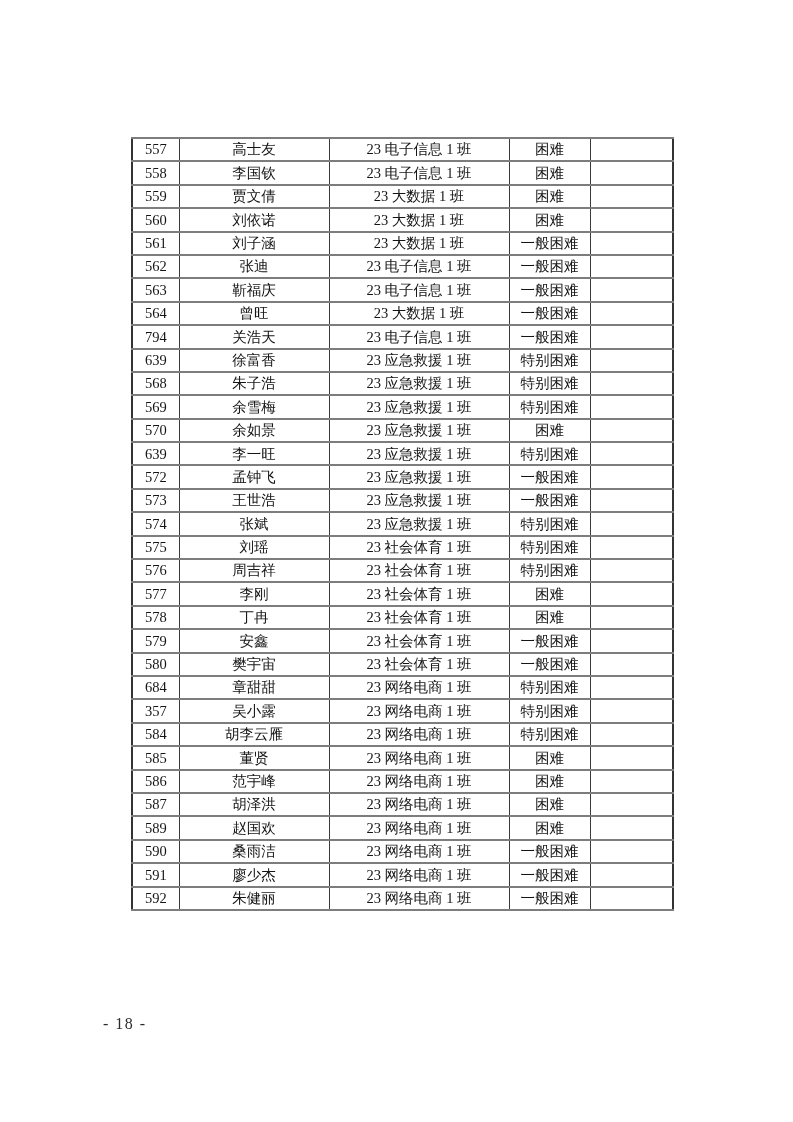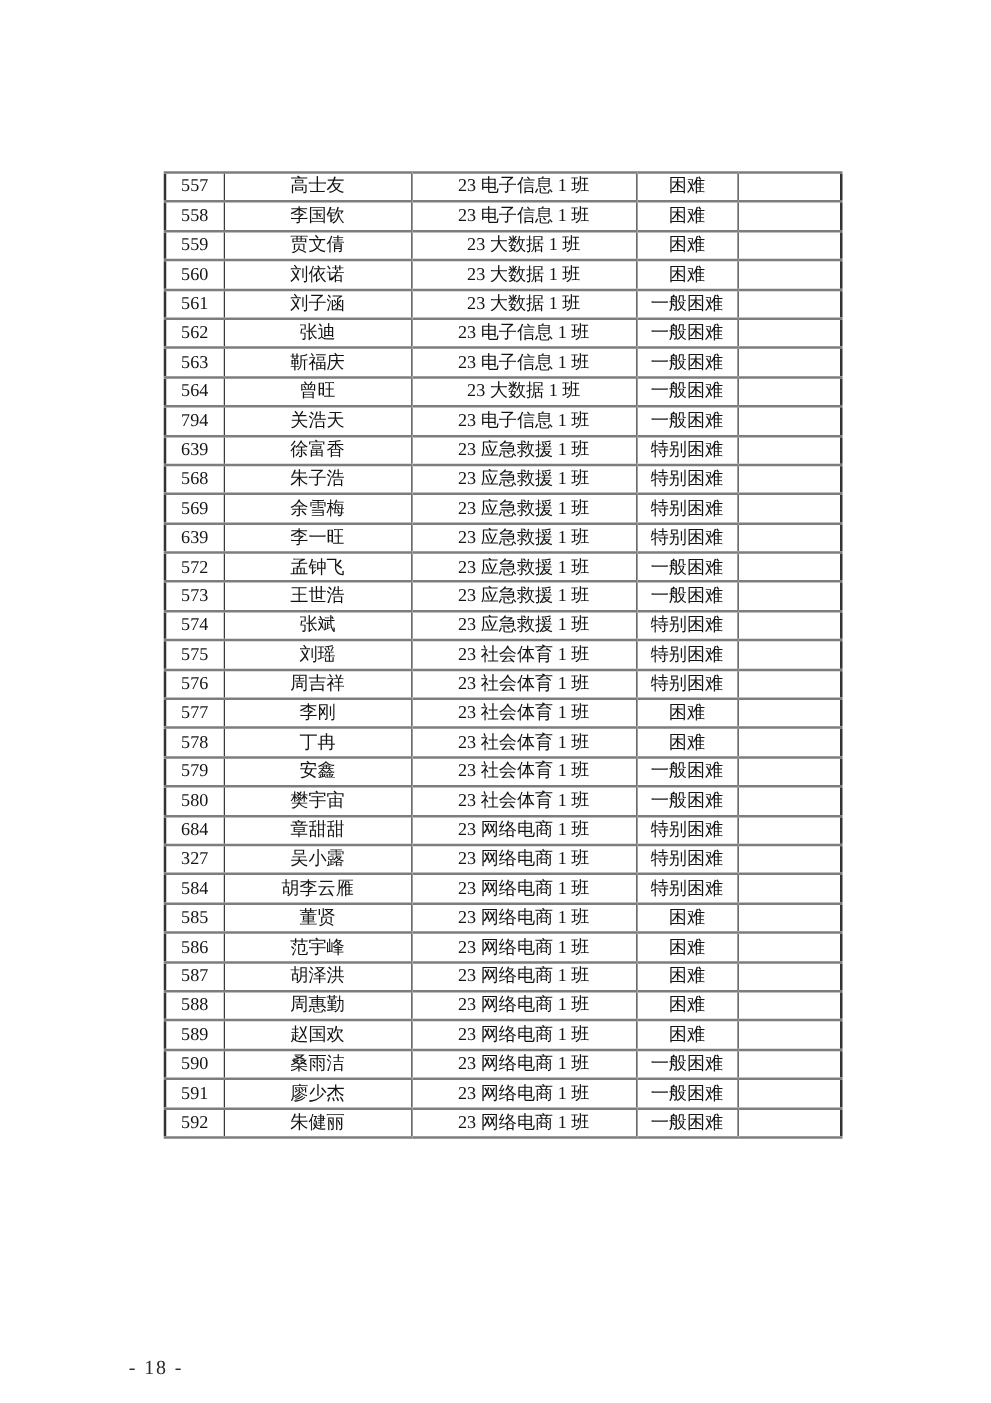--- a/index.html
+++ b/index.html
@@ -40,21 +40,21 @@
     line-height: 1;
   }
   .col-no    { width: 47px;  }
   .col-name  { width: 150px; }
   .col-class { width: 180px; }
   .col-level { width: 81px;  }
   .col-blank { width: 83px;  }
   .page-num {
     position: absolute;
     left: 103px;
-    top: 1086px;
+    top: 1015px;
     font-size: 16px;
     color: #2b2b2b;
     letter-spacing: 1.5px;
   }
 </style>
 </head>
 <body>
 
 <div class="sheet">
 
@@ -145,20 +145,27 @@
           <td></td>
         </tr>
         <tr>
           <td>569</td>
           <td>余雪梅</td>
           <td>23 应急救援 1 班</td>
           <td>特别困难</td>
           <td></td>
         </tr>
         <tr>
+          <td>570</td>
+          <td>余如景</td>
+          <td>23 应急救援 1 班</td>
+          <td>困难</td>
+          <td></td>
+        </tr>
+        <tr>
           <td>639</td>
           <td>李一旺</td>
           <td>23 应急救援 1 班</td>
           <td>特别困难</td>
           <td></td>
         </tr>
         <tr>
           <td>572</td>
           <td>孟钟飞</td>
           <td>23 应急救援 1 班</td>
@@ -222,21 +229,21 @@
           <td></td>
         </tr>
         <tr>
           <td>684</td>
           <td>章甜甜</td>
           <td>23 网络电商 1 班</td>
           <td>特别困难</td>
           <td></td>
         </tr>
         <tr>
-          <td>327</td>
+          <td>357</td>
           <td>吴小露</td>
           <td>23 网络电商 1 班</td>
           <td>特别困难</td>
           <td></td>
         </tr>
         <tr>
           <td>584</td>
           <td>胡李云雁</td>
           <td>23 网络电商 1 班</td>
           <td>特别困难</td>
@@ -257,27 +264,20 @@
           <td></td>
         </tr>
         <tr>
           <td>587</td>
           <td>胡泽洪</td>
           <td>23 网络电商 1 班</td>
           <td>困难</td>
           <td></td>
         </tr>
         <tr>
-          <td>588</td>
-          <td>周惠勤</td>
-          <td>23 网络电商 1 班</td>
-          <td>困难</td>
-          <td></td>
-        </tr>
-        <tr>
           <td>589</td>
           <td>赵国欢</td>
           <td>23 网络电商 1 班</td>
           <td>困难</td>
           <td></td>
         </tr>
         <tr>
           <td>590</td>
           <td>桑雨洁</td>
           <td>23 网络电商 1 班</td>

